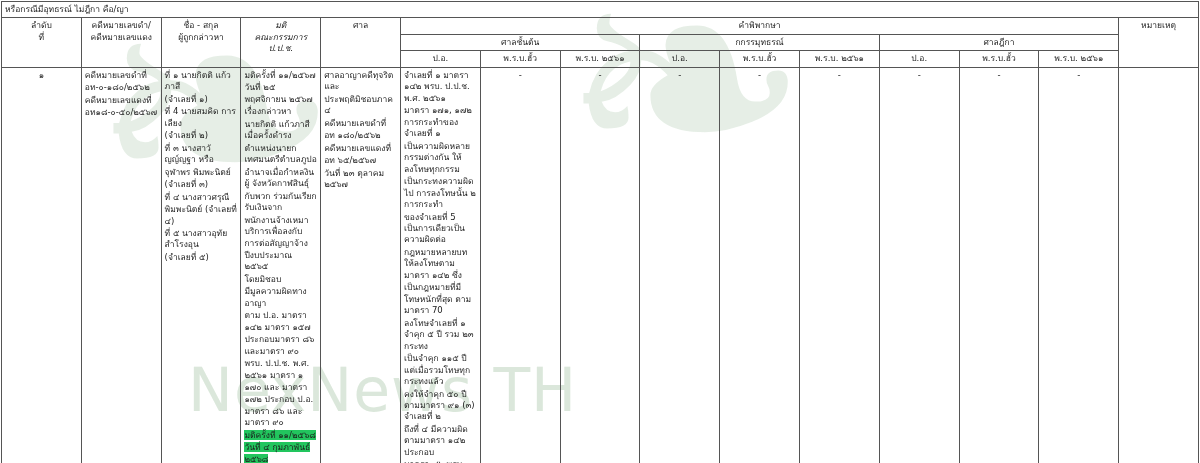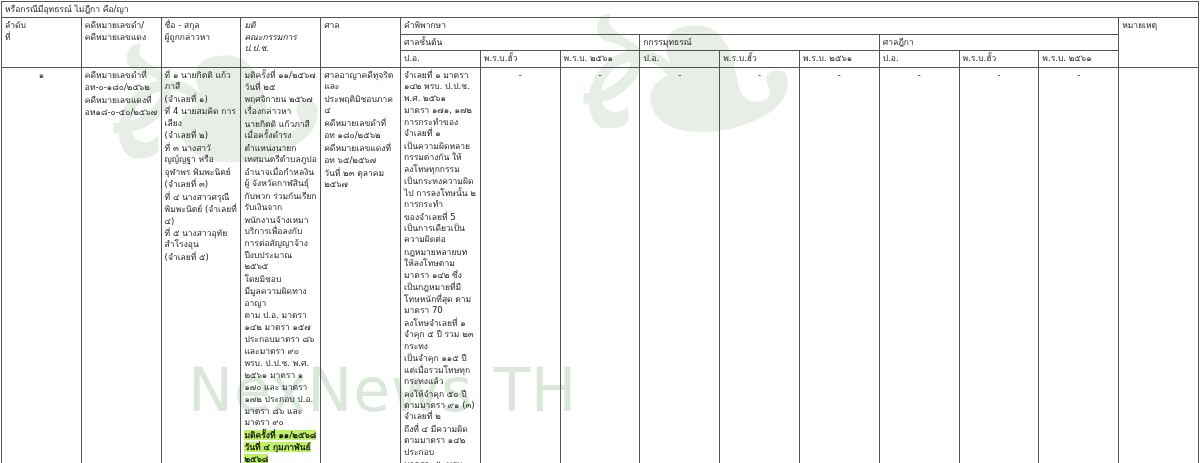--- a/index.html
+++ b/index.html
@@ -50,28 +50,27 @@
   }
   table.doc td, table.doc th {
     border: 1px solid #555;
     vertical-align: top;
     padding: 2px 3px;
     font-weight: normal;
     font-size: 8.5px;
     line-height: 1.35;
   }
   .ctr { text-align: center; }
-  .hdr { vertical-align: middle; font-size: 9px; }
+  .hdr { text-align: center; vertical-align: middle; font-size: 9px; }
   .hdr-small { font-size: 8px; }
   .cell-body { font-size: 8.2px; line-height: 1.42; }
   .cell-body p { margin: 0 0 1px 0; }
   .hl {
-    background: #bef264;
+    background: #22c55e;
     display: inline;
-    font-weight: bold;
   }
   .col-a { width: 52px; }
   .col-b { width: 112px; }
   .col-c { width: 110px; margin-top: 36px; }
   .col-d { width: 120px; font-style: italic; }
   .col-e { width: 110px; }
   .sub-po { width: 172px; }
   .sub-prb { width: 86px; }
   .sub-prbx { width: 76px; }
   .sub-po2 { width: 72px; }

